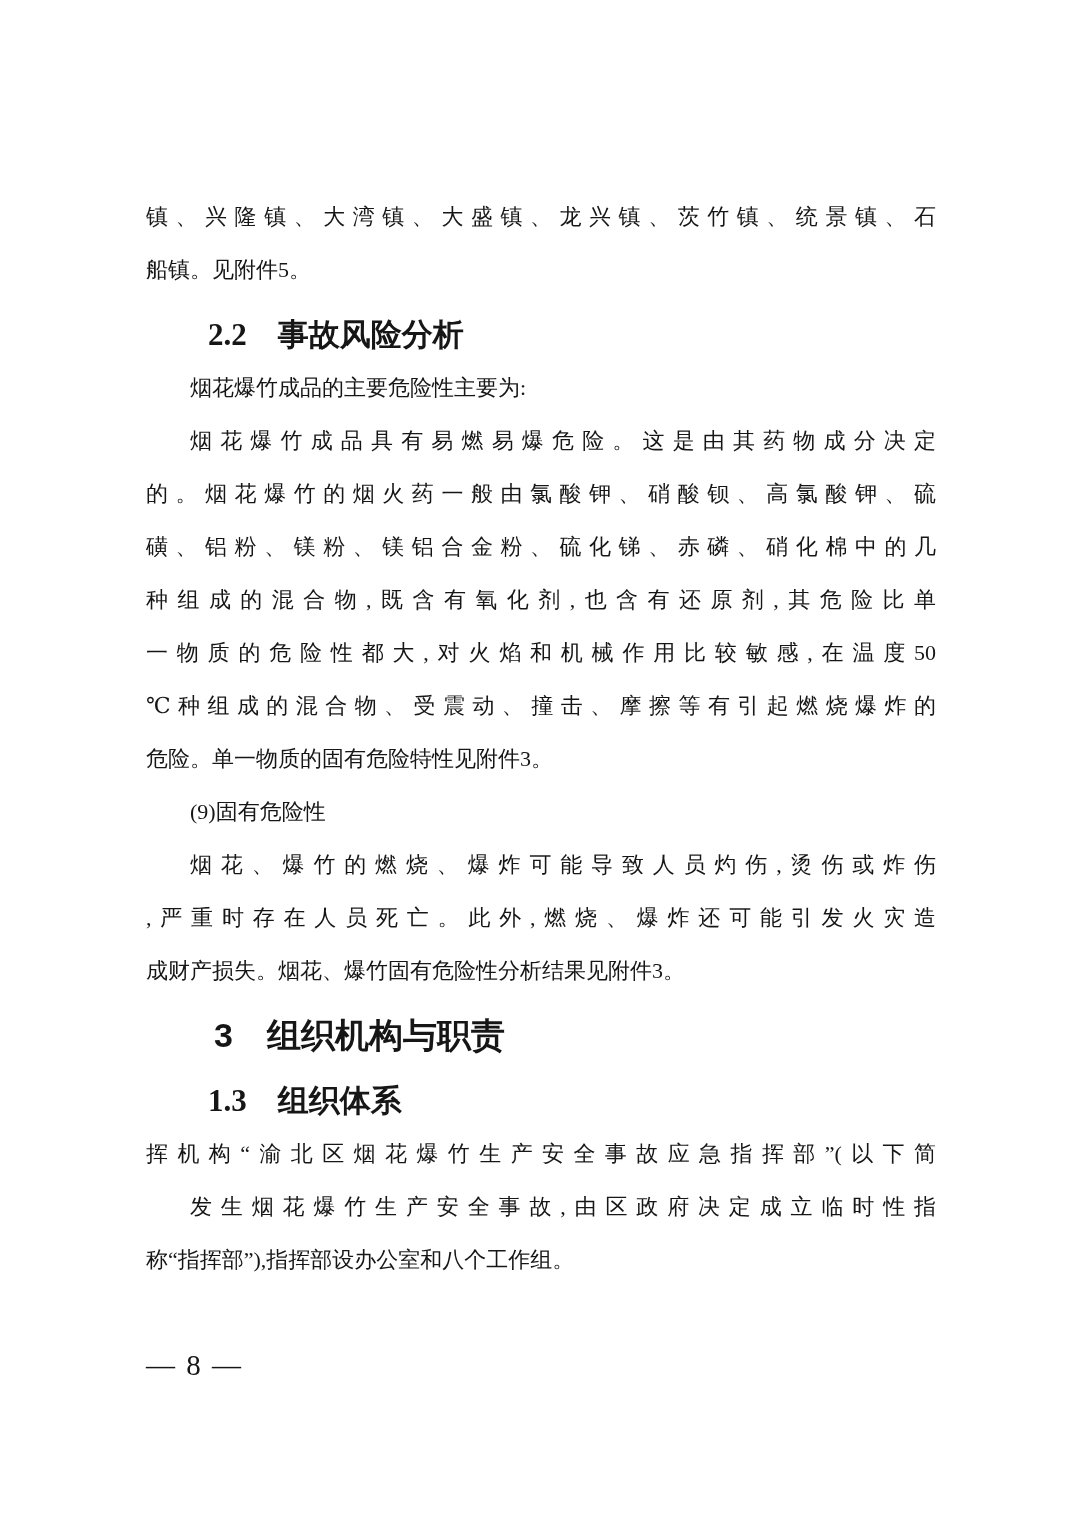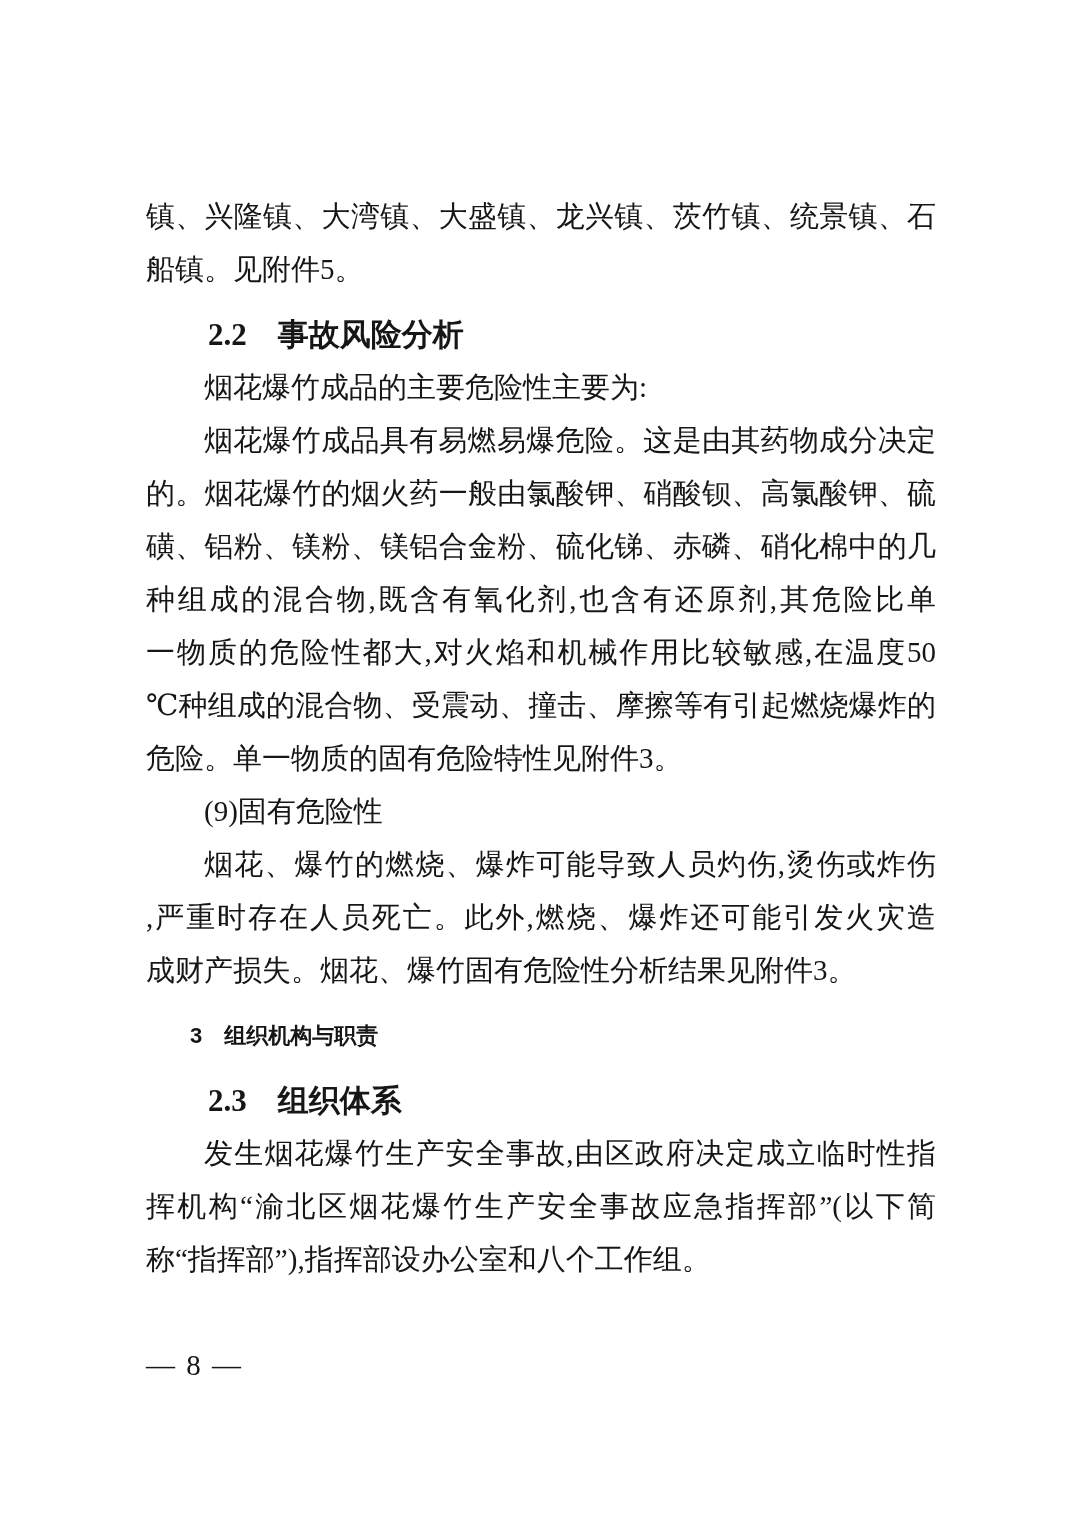--- a/index.html
+++ b/index.html
@@ -16,42 +16,42 @@
     overflow: hidden;
   }
   .doc-body {
     position: absolute;
     left: 146px;
     top: 190px;
     width: 790px;
   }
   .para { margin: 0; }
   .line {
-    font-size: 29px;
+    font-size: 22px;
     line-height: 53px;
     text-align: justify;
     text-align-last: justify;
     white-space: normal;
   }
   .line.last {
     text-align-last: left;
   }
   .line.indent {
     text-indent: 2em;
   }
   .h-serif {
     font-size: 31px;
     font-weight: 700;
     line-height: 53px;
     text-indent: 2em;
     margin-top: 12px;
   }
   .h-sans {
     font-family: "Liberation Sans", "DejaVu Sans", sans-serif;
-    font-size: 22px;
+    font-size: 34px;
     font-weight: bold;
     line-height: 53px;
     text-indent: 2em;
     margin-top: 12px;
   }
   .page-footer {
     position: absolute;
     left: 146px;
     top: 1344px;
     font-size: 29px;
@@ -82,21 +82,21 @@
     </div>
     <div class="para">
       <div class="line last indent">(9)固有危险性</div>
     </div>
     <div class="para">
       <div class="line indent">烟花、爆竹的燃烧、爆炸可能导致人员灼伤,烫伤或炸伤</div>
       <div class="line">,严重时存在人员死亡。此外,燃烧、爆炸还可能引发火灾造</div>
       <div class="line last">成财产损失。烟花、爆竹固有危险性分析结果见附件3。</div>
     </div>
     <div class="h-sans">3　组织机构与职责</div>
-    <div class="h-serif">2.3　组织体系</div>
+    <div class="h-serif">1.3　组织体系</div>
     <div class="para">
+      <div class="line">挥机构“渝北区烟花爆竹生产安全事故应急指挥部”(以下简</div>
       <div class="line indent">发生烟花爆竹生产安全事故,由区政府决定成立临时性指</div>
-      <div class="line">挥机构“渝北区烟花爆竹生产安全事故应急指挥部”(以下简</div>
       <div class="line last">称“指挥部”),指挥部设办公室和八个工作组。</div>
     </div>
   </main>
 
 <div class="page-footer">— 8 —</div>
 
 </body></html>

